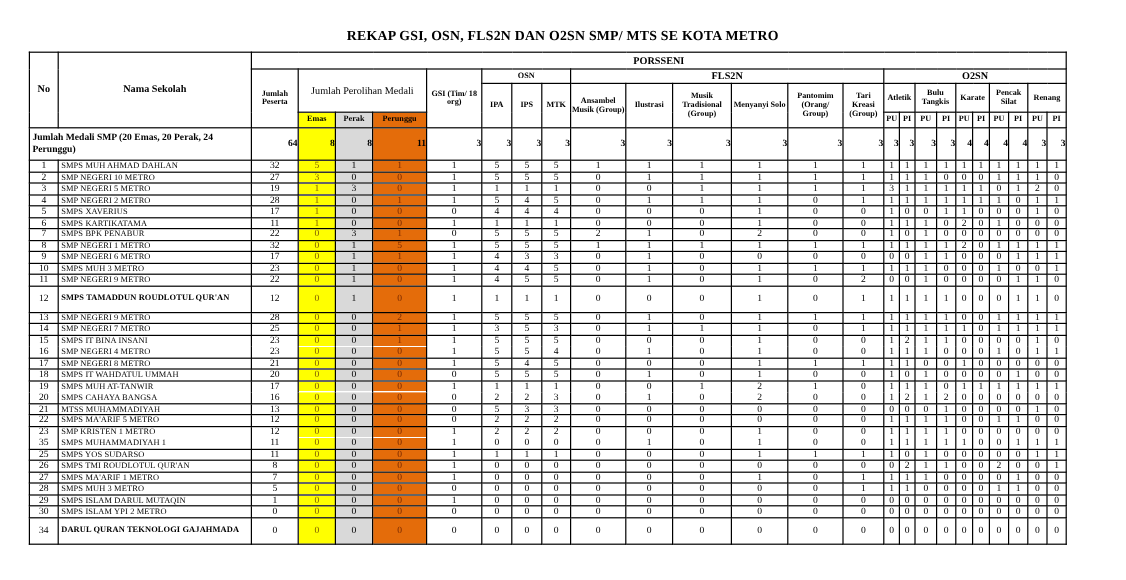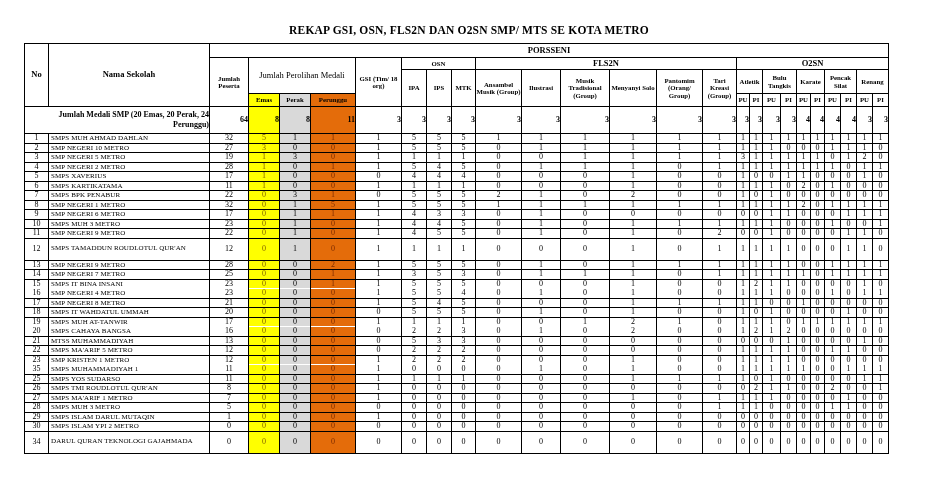--- a/index.html
+++ b/index.html
@@ -3,23 +3,23 @@
 <meta charset="utf-8">
 <style>
   html,body{margin:0;padding:0;background:#fff;}
   body{width:938px;height:483px;overflow:hidden;font-family:"Liberation Serif","DejaVu Serif",serif;color:#000;}
   .title{position:absolute;top:24px;left:0;width:938px;text-align:center;font-weight:bold;font-size:11.5px;letter-spacing:0.2px;}
   table{position:absolute;top:43px;left:24px;border-collapse:collapse;table-layout:fixed;}
   td,th{border:1px solid #000;padding:0;text-align:center;font-size:8px;line-height:8.5px;overflow:hidden;white-space:nowrap;}
   th{font-weight:bold;font-size:6.8px;line-height:7.5px;white-space:normal;text-align:center;}
   th.big{font-size:8.5px;}
   .hdr-sum td{font-weight:bold;font-size:8px;height:26px;text-align:right;}
-  .hdr-sum td.lbl{text-align:right;white-space:normal;padding-left:2px;font-size:8px;line-height:10px;font-family:Liberation Serif, serif;}
+  .hdr-sum td.lbl{text-align:left;white-space:normal;padding-left:2px;font-size:8px;line-height:10px;font-family:Liberation Serif, serif;}
   td.name{text-align:left;padding-left:2px;font-size:7px;letter-spacing:0.1px;margin-left:20px;}
-  td.name.wrap{white-space:normal;line-height:9.5px;}
+  td.name.wrap{white-space:normal;line-height:9.5px;font-weight:bold;}
   .emas{background:#ffff00;}
   .perak{background:#d9d9d9;}
   .perunggu{background:#e46c0a;}
   tr.r td{height:8px;}
   tr.tall td{height:21px;}
   tr.nob td{border-bottom-color:transparent;}
   .emas-text{color:#806000;}
   .perunggu-text{color:#7a2a00;}
 </style>
 </head>

